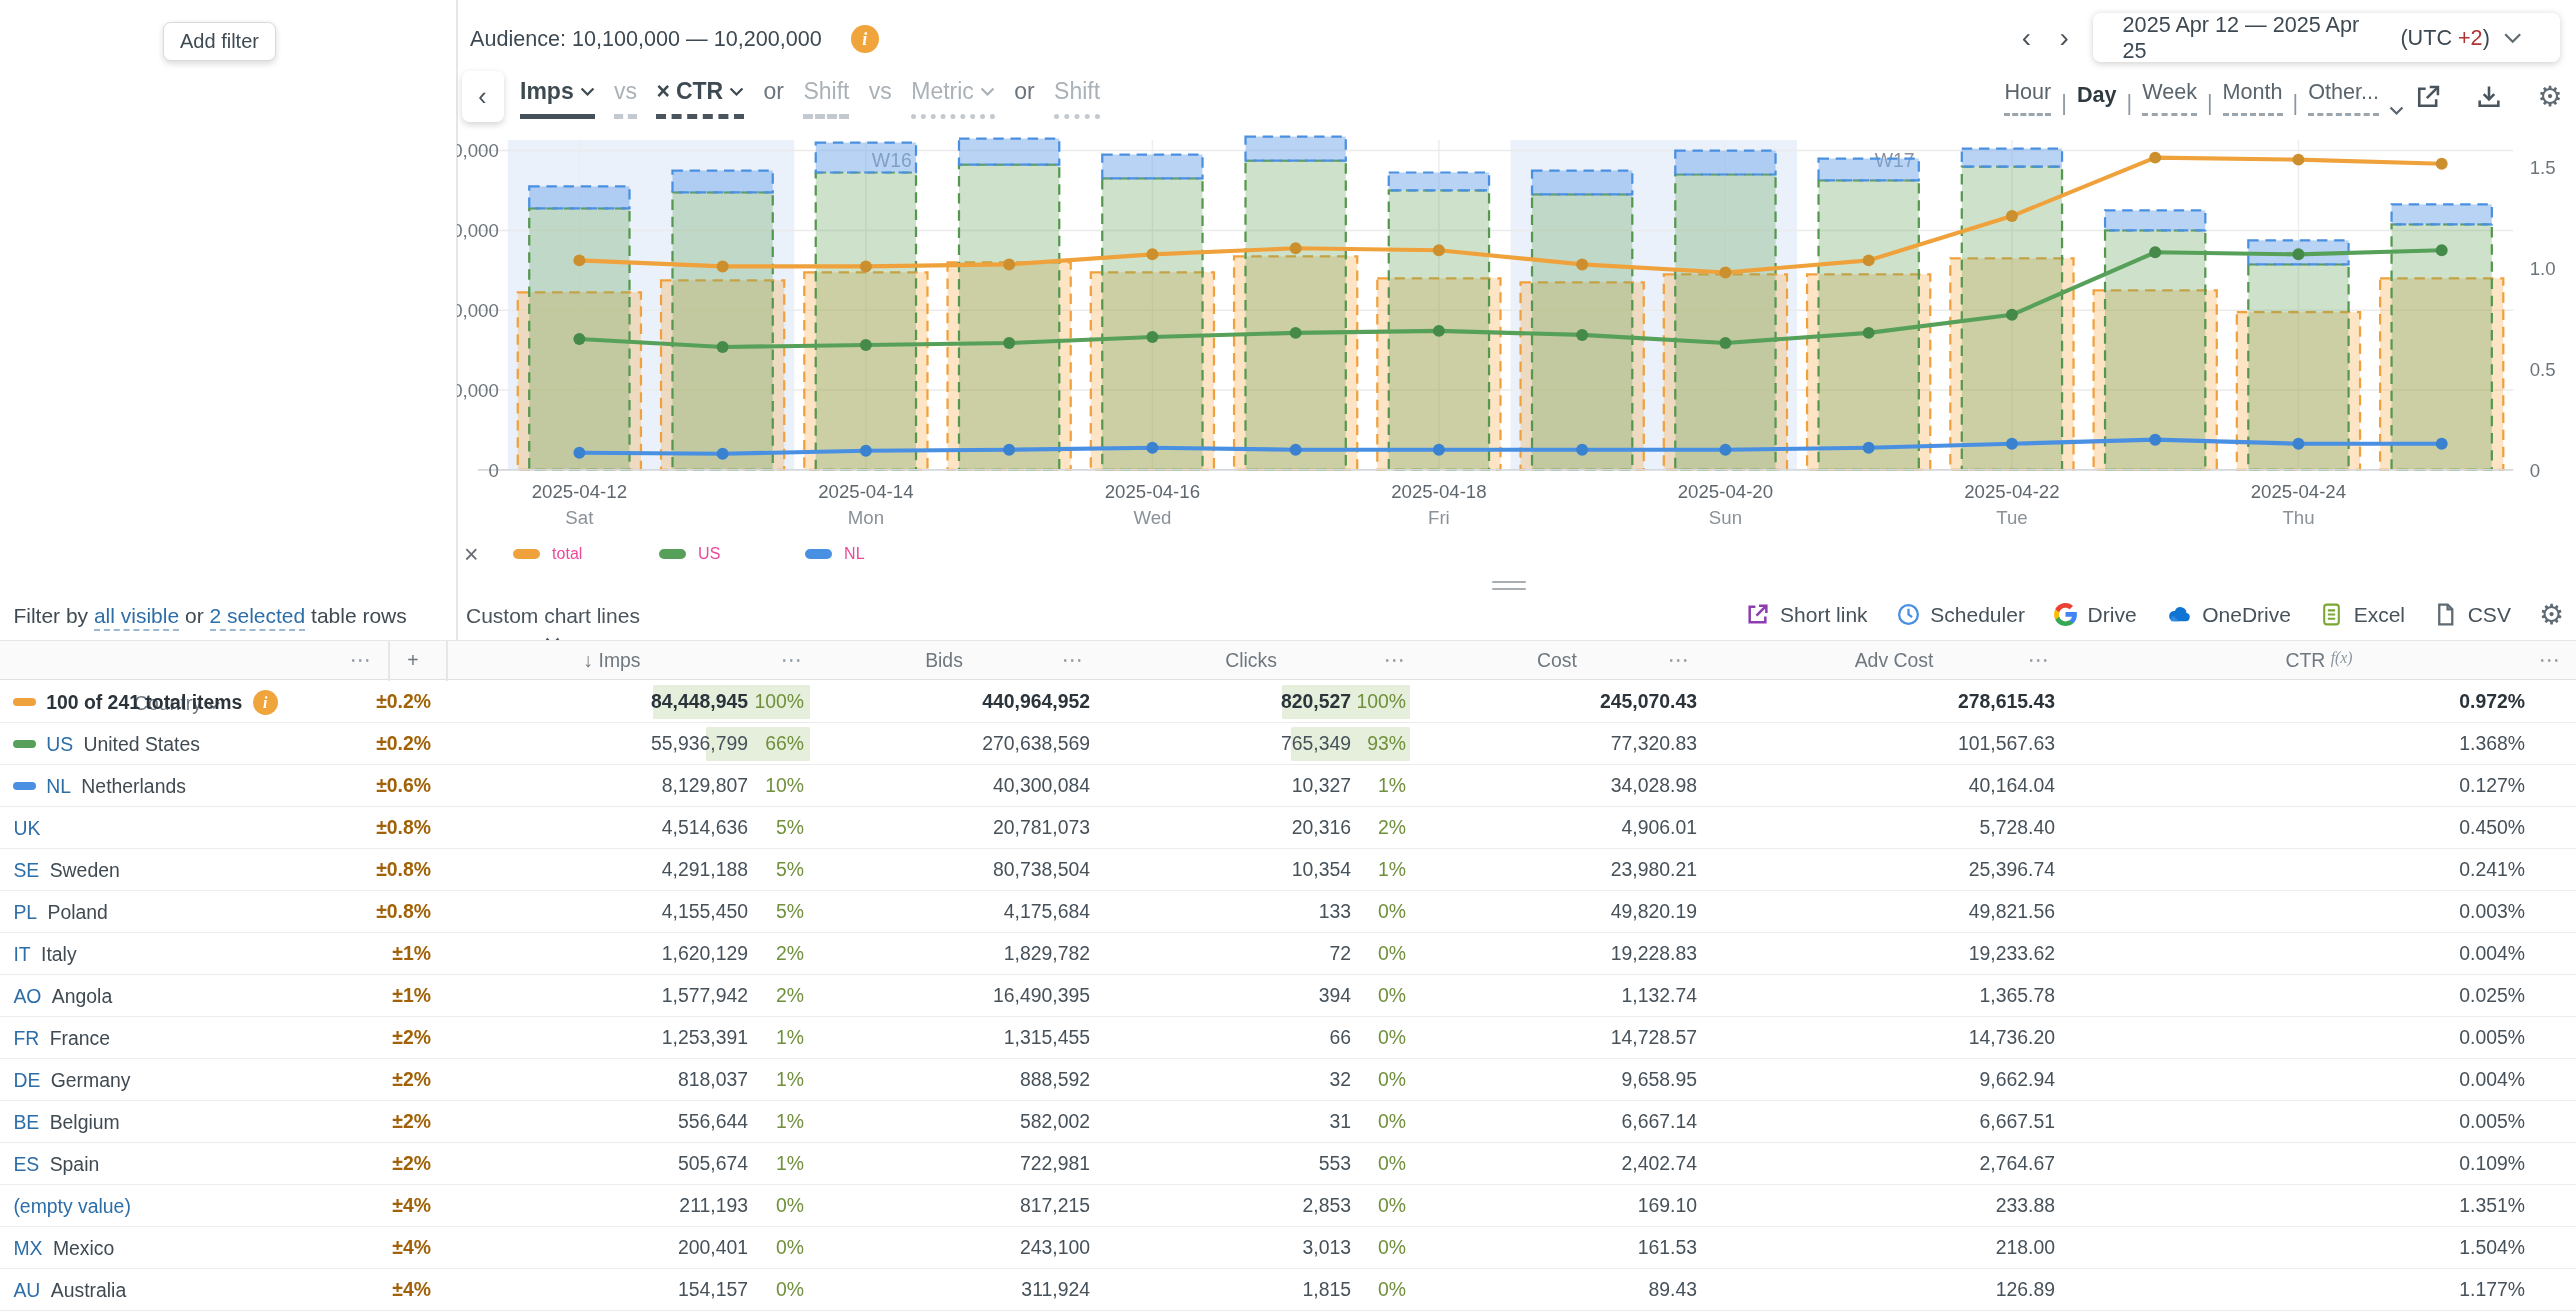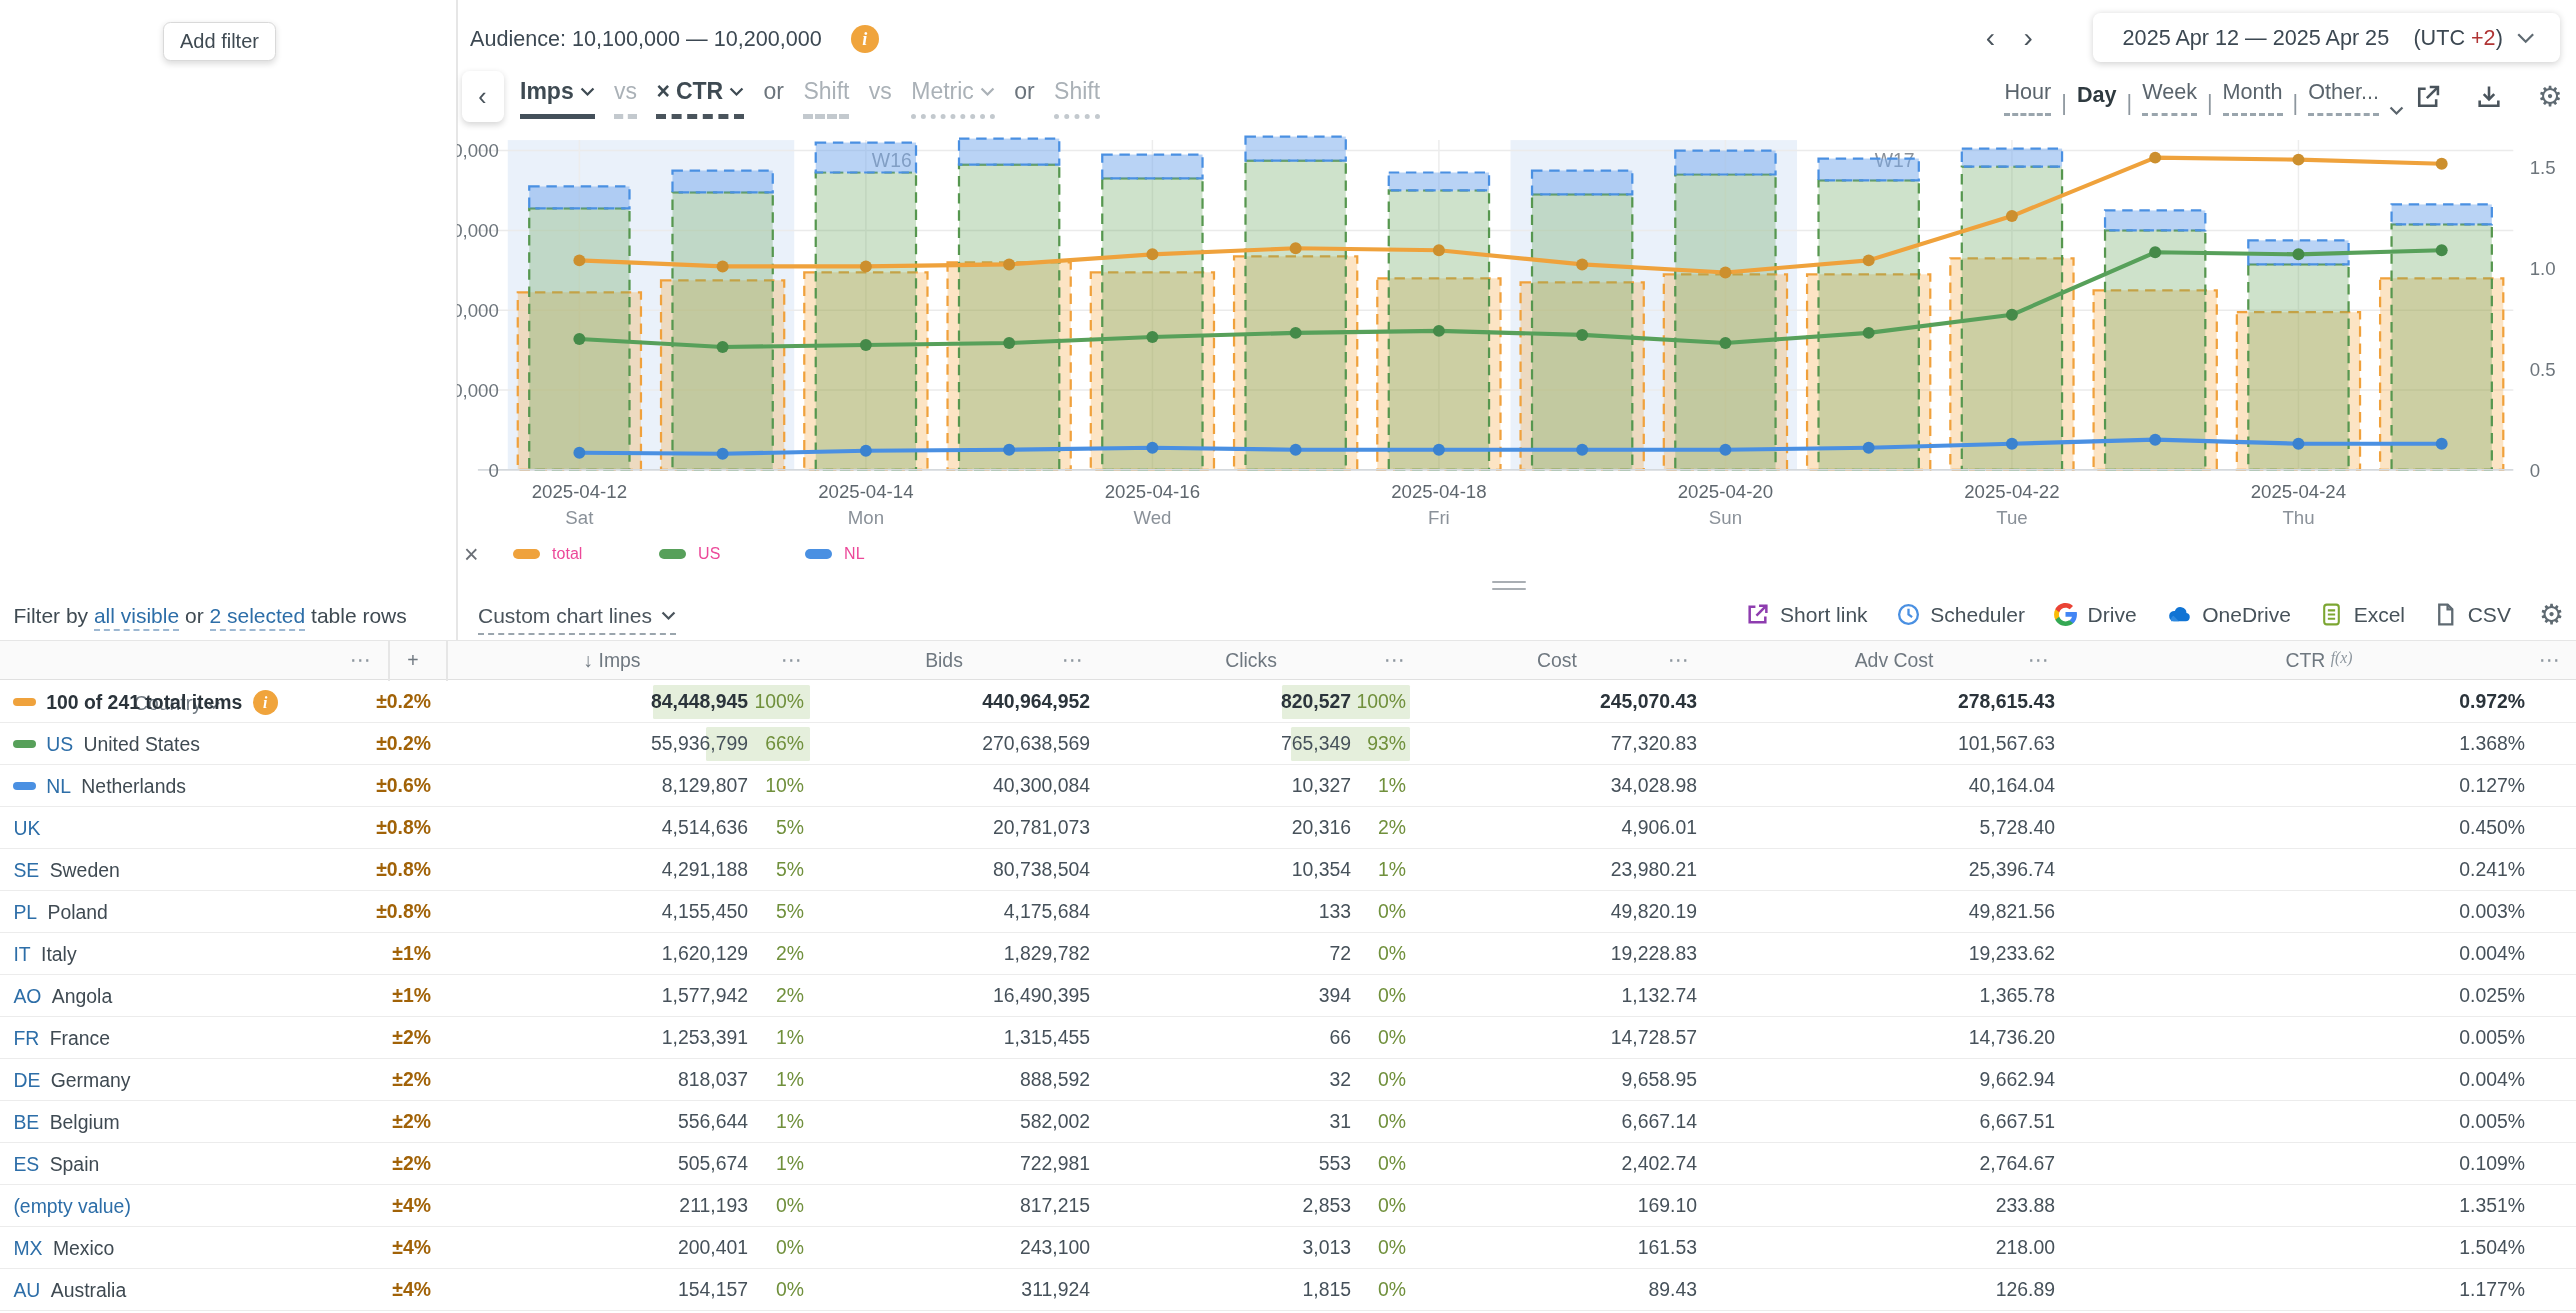--- a/index.html
+++ b/index.html
@@ -22,21 +22,21 @@
   .info-circle {
     width:28px; height:28px; border-radius:50%; background:#f0a43c; color:#fff;
     font-size:18px; font-weight:bold; display:flex; align-items:center; justify-content:center;
     font-family:"Liberation Serif", serif; font-style:italic;
   }
   .date-nav { position:absolute; right:16.4px; top:13.4px; display:flex; align-items:center; gap:19.4px; }
   .nav-chev { font-size:28px; color:#4a545c; cursor:pointer; padding:0 4.5px; line-height:48px; }
   .date-card {
     width:467px; height:49px; background:#fff; border-radius:7.5px;
     box-shadow:0 1.5px 7.5px rgba(0,0,0,0.18); display:flex; align-items:center;
-    padding:0 24px 0 30px; gap:13.4px; cursor:pointer;margin-left:36px;
+    padding:0 37px 0 30px; gap:13.4px; cursor:pointer;
   }
   .date-range { font-size:21.6px; color:#3c4852; flex:1; }
   .tz { font-size:21.6px; color:#3c4852; }
   .tz .red { color:#b03434; }
 
   
   .controls-row { position:absolute; left:457px; top:69px; right:0; height:63px; }
   .back-btn {
     position:absolute; left:4.5px; top:1.5px; width:42px; height:51px; background:#fff;
     border-radius:7.5px; box-shadow:0 2.2px 6.7px rgba(0,0,0,0.16);
@@ -67,22 +67,22 @@
   .legend-item { display:flex; align-items:center; gap:12px; cursor:pointer; min-width:112px; }
   .legend-swatch { width:27px; height:9.7px; border-radius:5.2px; }
   .legend-label { font-size:16px; color:#ec4899; }
   .drag-handle { position:absolute; left:1492px; top:581px; width:34px; cursor:row-resize; }
   .drag-handle div { height:2.2px; background:#a9aeb3; margin-bottom:4.5px; border-radius:1.5px; }
 
   
   .toolbar { position:absolute; left:0; top:595px; width:2576px; height:46px; }
   .filter-line { position:absolute; left:13.4px; top:9px; font-size:21px; color:#3f4a52; white-space:nowrap; }
   .link-dashed { color:#2d6ea8; border-bottom:2.2px dashed #9db8d2; cursor:pointer; padding-bottom:2.2px; }
-  .custom-lines { position:absolute; left:478px; top:9px; font-size:21px; color:#4a545c; display:flex; gap:9px; align-items:center;
-    border-bottom:2.2px dashed #9aa5ad; padding-bottom:4.5px; cursor:pointer; }
+  .custom-lines { position:absolute; left:466px; top:9px; font-size:21px; color:#4a545c; display:flex; gap:9px; align-items:center;
+    border-bottom:2.2px dashed #9aa5ad; padding-bottom:4.5px; cursor:pointer;flex-direction:column; }
   .toolbar .vline { position:absolute; left:456px; top:0; width:1.5px; height:46px; background:#e6e6e6; }
   .exports { position:absolute; right:12px; top:4.5px; display:flex; align-items:center; gap:28px; }
   .export-item { display:flex; align-items:flex-end; gap:9.7px; cursor:pointer; font-size:21px; color:#47525a; }
   .gear-btn { font-size:28px; color:#5f6a72; cursor:pointer; line-height:30px; }
 
   
   .thead { position:absolute; left:0; top:640px; width:2576px; height:40px; background:#fafafa;
     border-top:1.5px solid #e6e6e6; border-bottom:1.5px solid #e0e0e0; font-size:19.4px; color:#6f7880; }
   .th { position:absolute; top:0; height:40px; line-height:39px; transform:translateX(-50%); white-space:nowrap; }
   .th.left { transform:none;margin-top:43px; }

